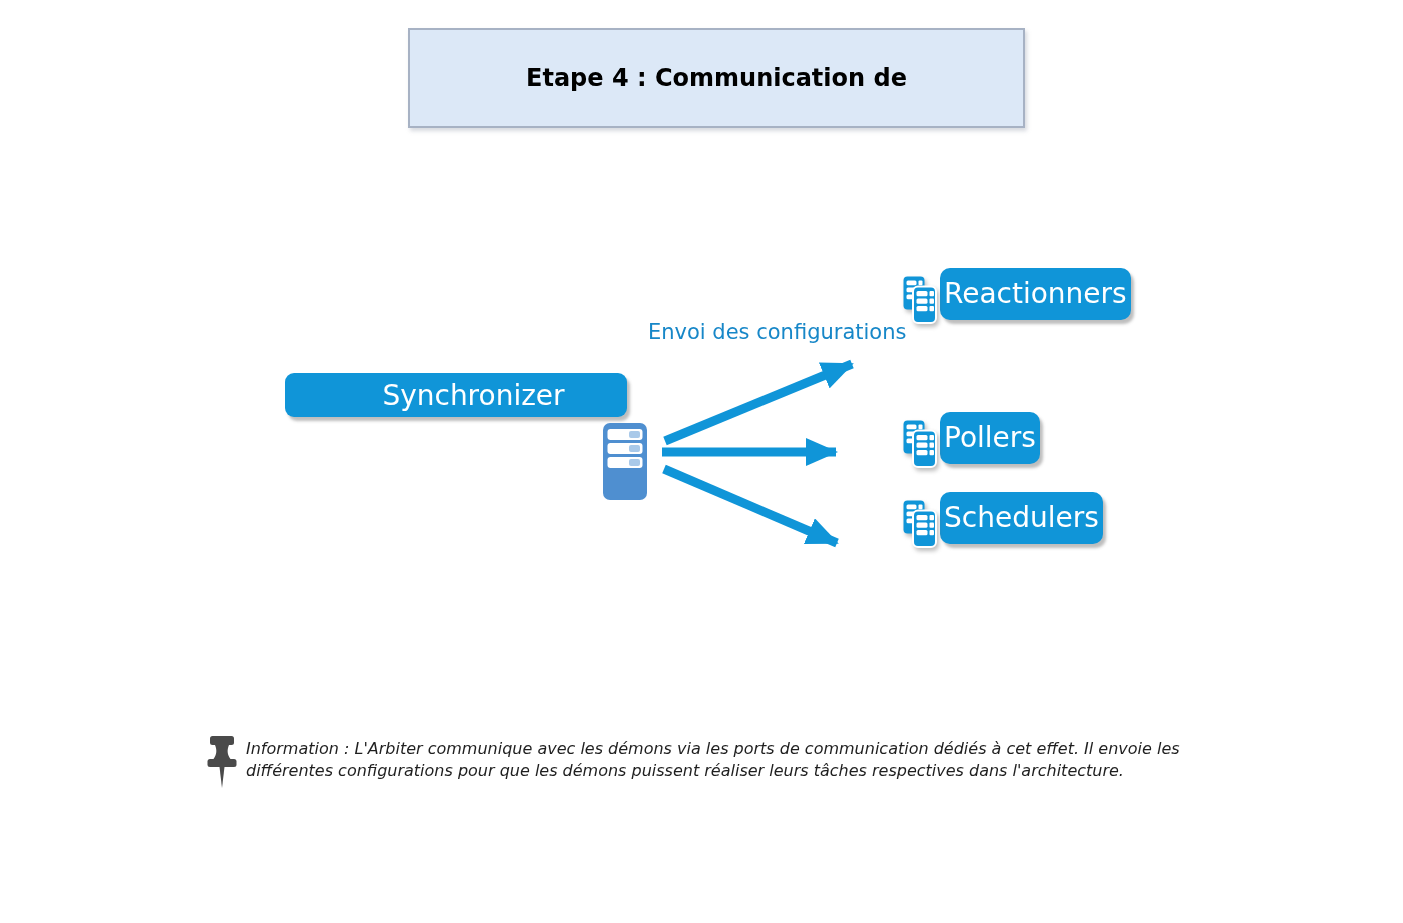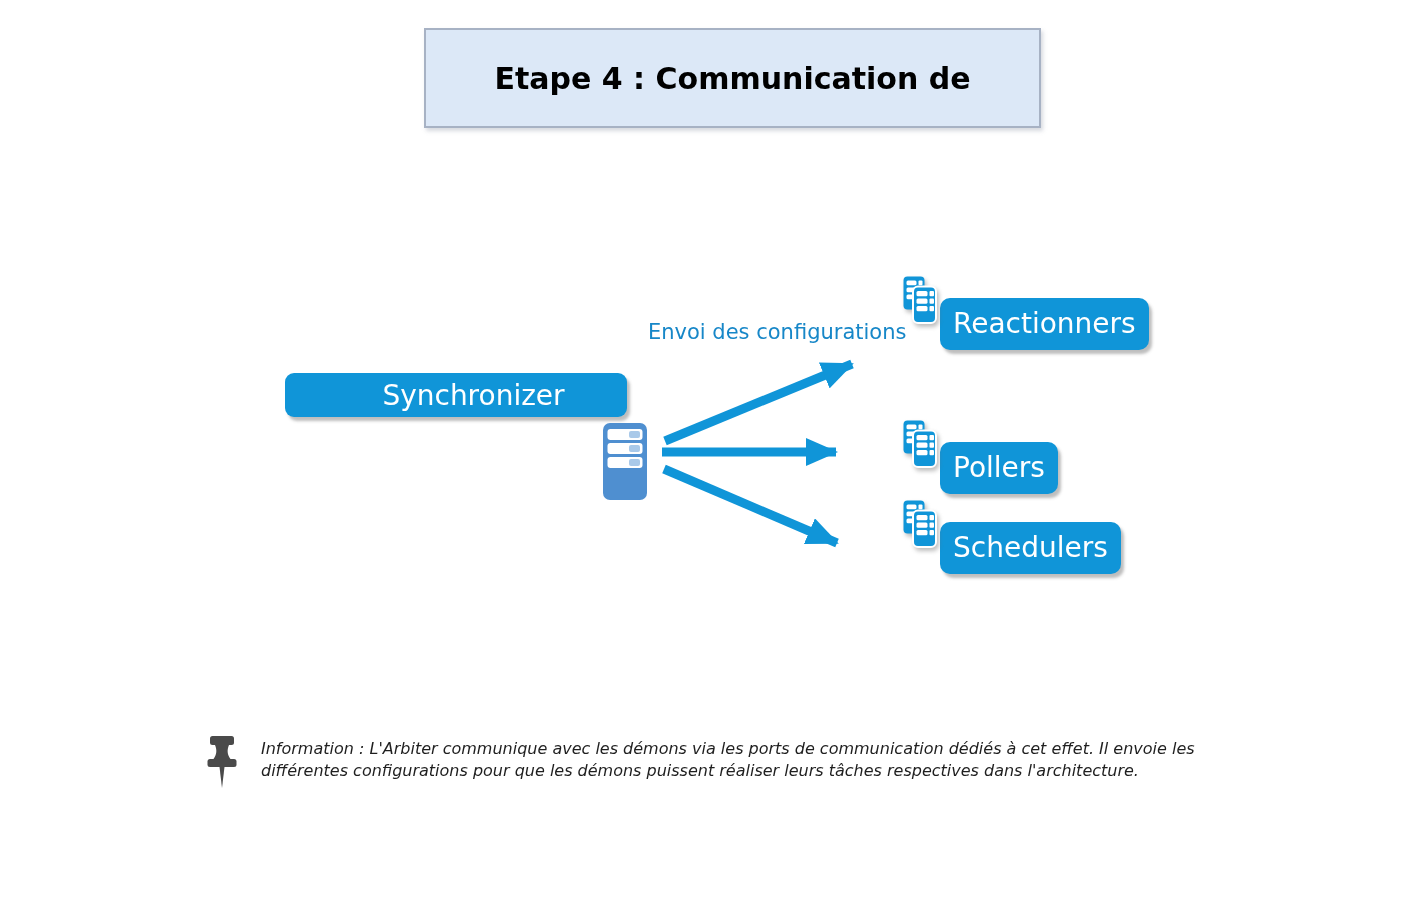--- a/index.html
+++ b/index.html
@@ -14,25 +14,25 @@
     --button-text:#ffffff;
     --title-text:#000000;
     --page-bg:#ffffff;
   }
   html,body{margin:0;padding:0;background:var(--page-bg);}
   #canvas{
     position:relative;width:1403px;height:923px;background:var(--page-bg);
     overflow:hidden;font-family:"DejaVu Sans",sans-serif;
   }
   .title-box{
-    position:absolute;left:424px;top:28px;width:613px;height:96px;
+    position:absolute;left:408px;top:28px;width:613px;height:96px;
     background:var(--title-bg);border:2px solid var(--title-border);
     box-shadow:2px 3px 4px rgba(140,150,165,.35);
     display:flex;flex-direction:row;justify-content:center;align-items:center;
-    font-weight:700;font-size:30px;line-height:41px;color:var(--title-text);
+    font-weight:700;font-size:24px;line-height:41px;color:var(--title-text);
     text-align:center;
   }
   .node-btn{
     position:absolute;background:var(--accent);color:var(--button-text);
     display:flex;align-items:center;justify-content:center;
     font-size:28px;box-shadow:3px 4px 3px rgba(110,110,110,.45);
   }
   .btn-sync{left:285px;top:373px;width:307px;height:44px;border-radius:9px;padding-left:35px;}
   .btn-arbiter{left:284px;top:429px;width:312px;height:64px;border-radius:11px;}
   .server-icon{position:absolute;left:603px;top:423px;}
@@ -40,30 +40,30 @@
     position:absolute;left:648px;top:320px;font-size:21px;color:var(--label-blue);
     white-space:nowrap;
   }
   .arrows{position:absolute;left:0;top:0;pointer-events:none;}
   .arrow-line{stroke:var(--accent);stroke-width:9;}
   .arrowhead{fill:var(--accent);}
   .daemon-row{position:absolute;left:903px;display:flex;align-items:flex-start;}
   .stack-icon{margin-top:8px;filter:drop-shadow(2px 3px 2px rgba(110,110,110,.45));flex:none;}
   .daemon-btn{
     margin-left:3px;height:52px;border-radius:10px;background:var(--accent);
-    color:var(--button-text);font-size:28px;line-height:52px;padding:0 13px;
-    box-shadow:3px 4px 3px rgba(110,110,110,.45);white-space:nowrap;margin-top:30px;
+    color:var(--button-text);font-size:28px;line-height:52px;padding:0 4px;
+    box-shadow:3px 4px 3px rgba(110,110,110,.45);white-space:nowrap;
   }
   .info-note{position:absolute;left:207px;top:736px;display:flex;align-items:flex-start;}
   .pushpin{flex:none;}
   .info-text{
     margin-left:9px;margin-top:2px;font-style:italic;font-size:16px;line-height:21.5px;
     color:var(--info-text);
   }
-  .info-line{white-space:nowrap;margin-left:15px;}
+  .info-line{white-space:nowrap;}
 </style>
 </head>
 <body>
 
 <div id="canvas">
 
   <svg width="0" height="0" style="position:absolute" aria-hidden="true">
     <defs>
       <symbol id="sym-stack" viewBox="0 0 34 48">
         <rect x="0.5" y="0.5" width="21" height="33" rx="4" fill="var(--accent)"></rect>

